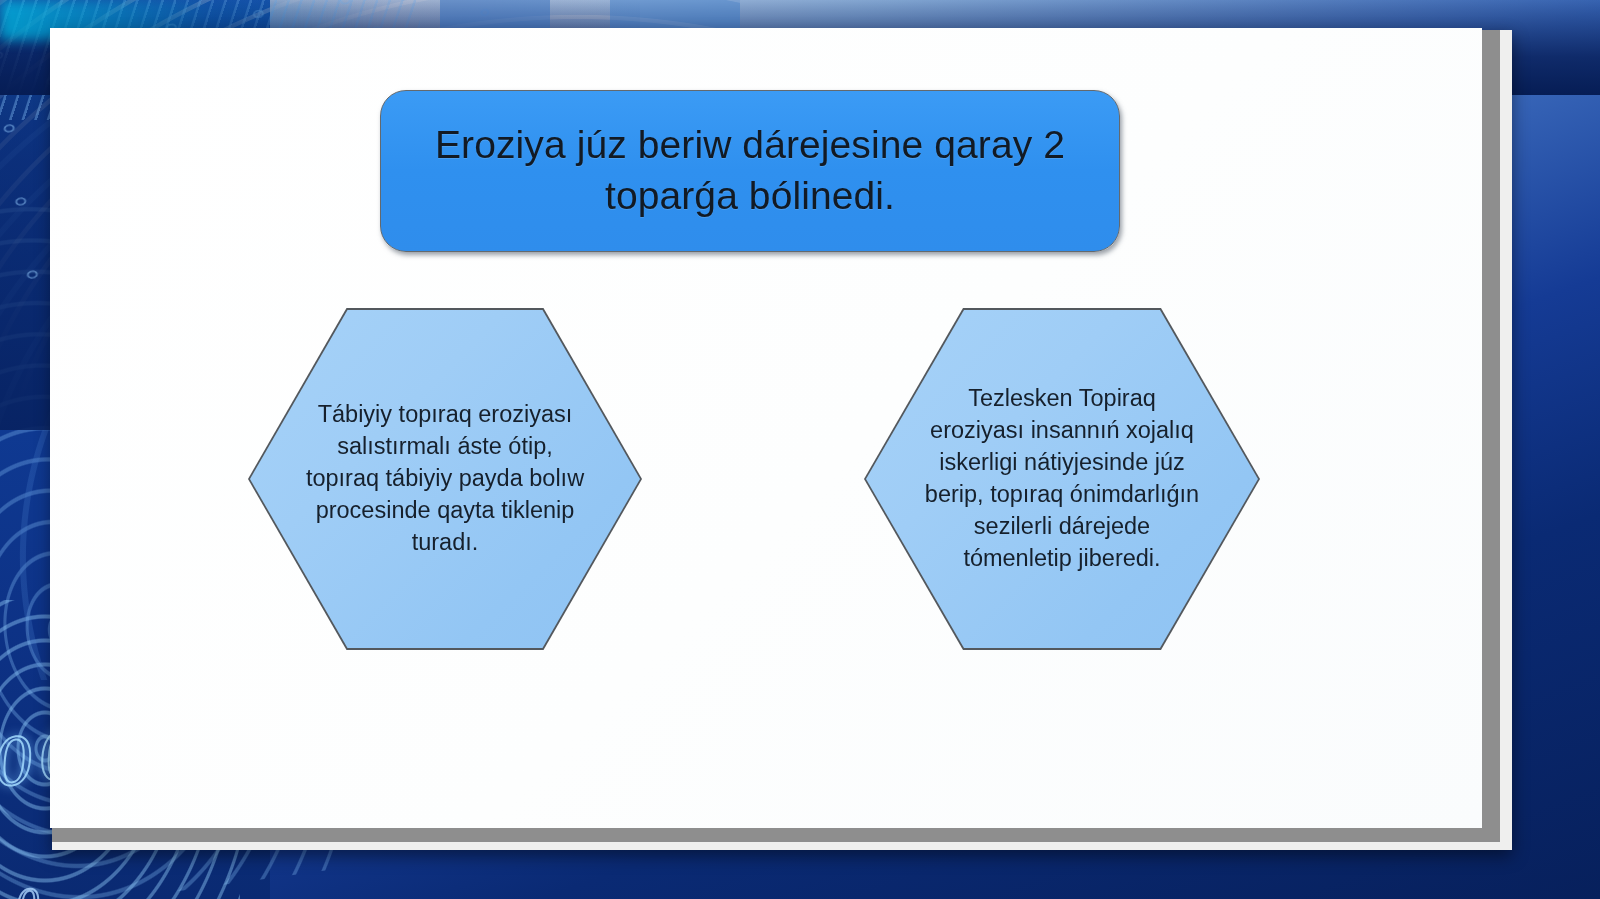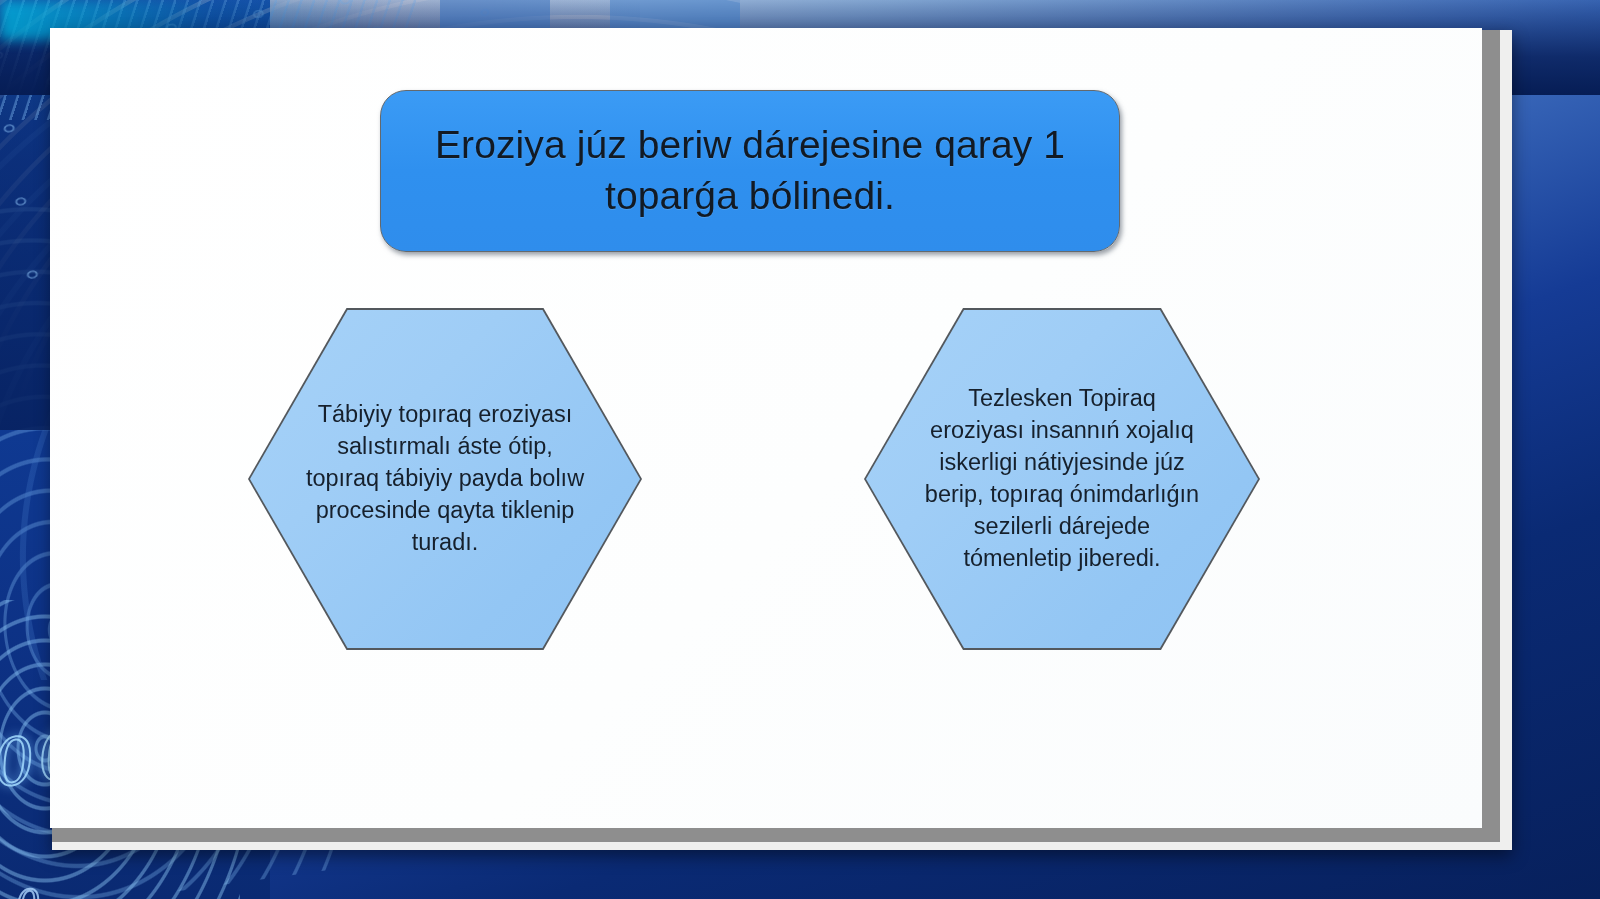--- a/index.html
+++ b/index.html
@@ -237,21 +237,21 @@
   <div class="bg-layer band-rect-b"></div>
   <div class="bg-layer bignum">000</div>
   <div class="bg-layer smallnum">0</div>
 
   <div id="slide-shadow-outer"></div>
   <div id="slide-shadow-mid"></div>
 
   <div id="slide">
 
     <div id="title-box">
-      <div id="title-text">Eroziya júz beriw dárejesine qaray 1 toparǵa bólinedi.</div>
+      <div id="title-text">Eroziya júz beriw dárejesine qaray 2 toparǵa bólinedi.</div>
     </div>
 
     <div class="hex-wrap" id="hex-left-wrap">
       <div class="hex-border"></div>
       <div class="hex-inner">
         <div class="hex"></div>
       </div>
       <div class="hex-text">Tábiyiy topıraq eroziyası salıstırmalı áste ótip, topıraq tábiyiy payda bolıw procesinde qayta tiklenip turadı.</div>
     </div>
 

